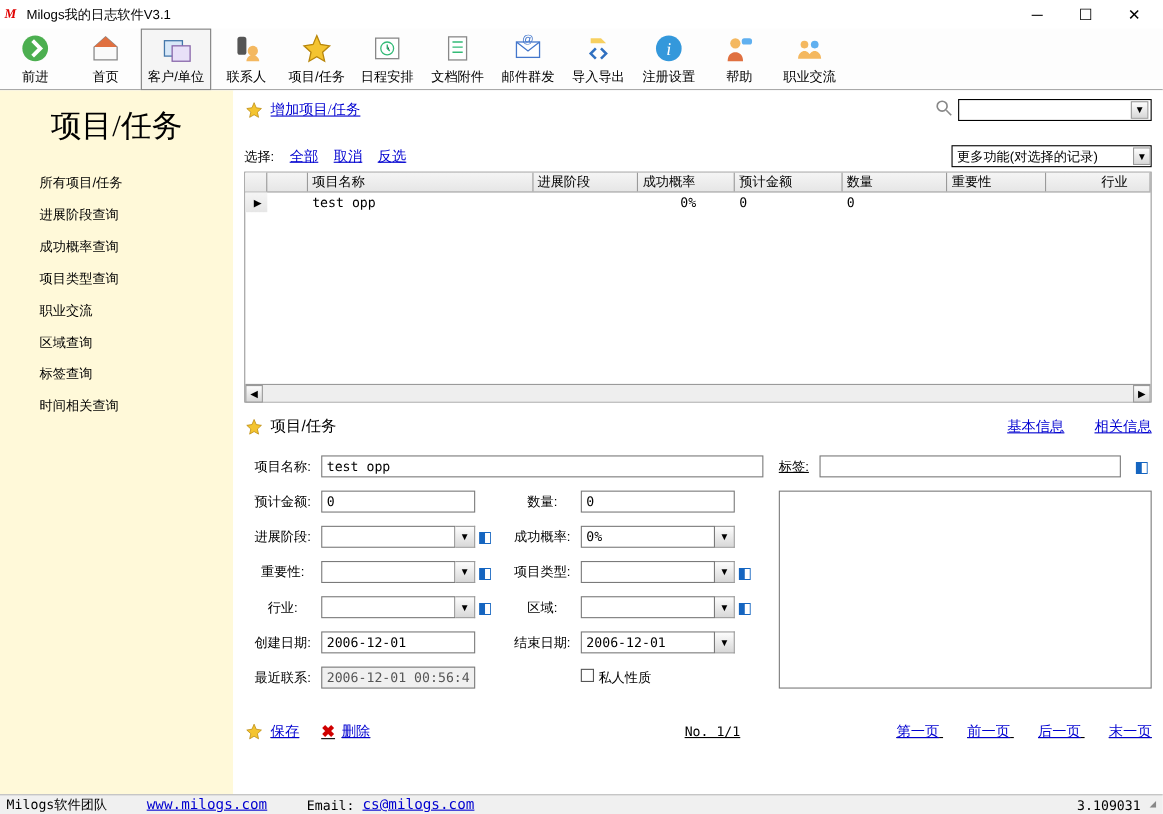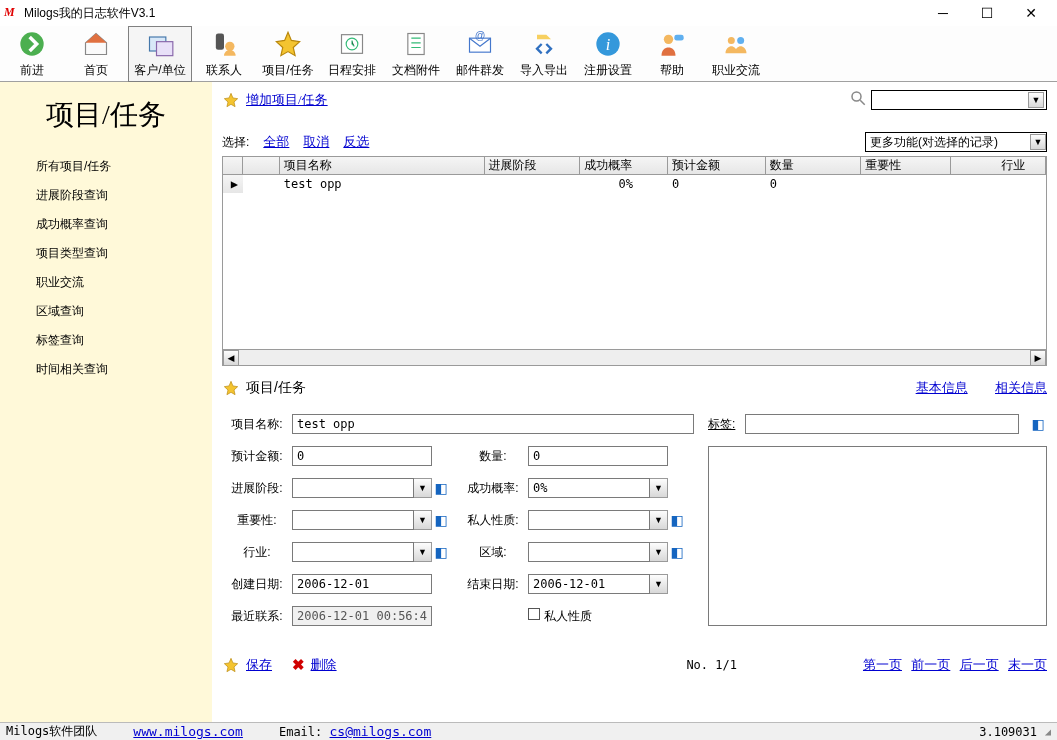--- a/index.html
+++ b/index.html
@@ -81,24 +81,24 @@
 .combo .cbtn { width: 18px; height: 20px; background: linear-gradient(#fdfdfd,#d8d8d8); border: 1px solid #9a9a9a; border-left:none; display:flex; align-items:center; justify-content:center; font-size:9px;}
 .iconbtn { width:18px; height:18px; color:#1565c0; display:flex; align-items:center; justify-content:center; font-size:14px; cursor:pointer;}
 .form-right { width: 340px; display:flex; flex-direction:column;}
 .tag-row { display:flex; align-items:center; gap:10px; height:20px;text-decoration:underline;}
 .tag-row .inp { flex:1; }
 .notes { flex:1; margin-top:12px; border:1px solid #7a7a7a; min-height:180px;}
 .checkbox-row { display:flex; align-items:flex-start; gap:4px;}
 .checkbox-row .cb { width:12px; height:12px; border:1px solid #555; background:#fff;}
 
 
-.bottom-actions { margin-top: 26px; display:flex; align-items:center; height:26px;}
+.bottom-actions { margin-top: 26px; display:flex; align-items:center; height:26px;text-decoration:underline;}
 .redx { color:#d00000; font-weight:bold; margin-right:6px; font-size:15px;}
 .page-info { margin-left:auto; margin-right:120px; font-family:"SimSun",monospace;}
-.page-links .link { margin-left:6px; }
+.page-links .link { margin-left:22px; }
 
 
 .statusbar { height: 18px; border-top: 1px solid #bbb; display: flex; align-items: center; font-family:"SimSun",monospace; font-size:12px; padding: 0 6px; background:#f0f0f0;}
 .statusbar .sep { margin: 0 18px; }
 .statusbar .r { margin-left: auto; }
 .resize { width:14px; display:flex; align-items:flex-end; justify-content:flex-end; font-size:10px; color:#888;}
 </style>
 </head>
 <body>
 
@@ -339,21 +339,21 @@
               <div class="cbtn">▼</div>
             </div>
           <div></div>
 
           <div class="fl">重要性:</div>
           <div class="combo">
               <div class="inp"></div>
               <div class="cbtn">▼</div>
             </div>
           <span class="iconbtn">◧</span>
-          <div class="fl">私人性质:</div>
+          <div class="fl">项目类型:</div>
           <div class="combo">
               <div class="inp"></div>
               <div class="cbtn">▼</div>
             </div>
           <span class="iconbtn">◧</span>
 
           <div class="fl">行业:</div>
           <div class="combo">
               <div class="inp"></div>
               <div class="cbtn">▼</div>

